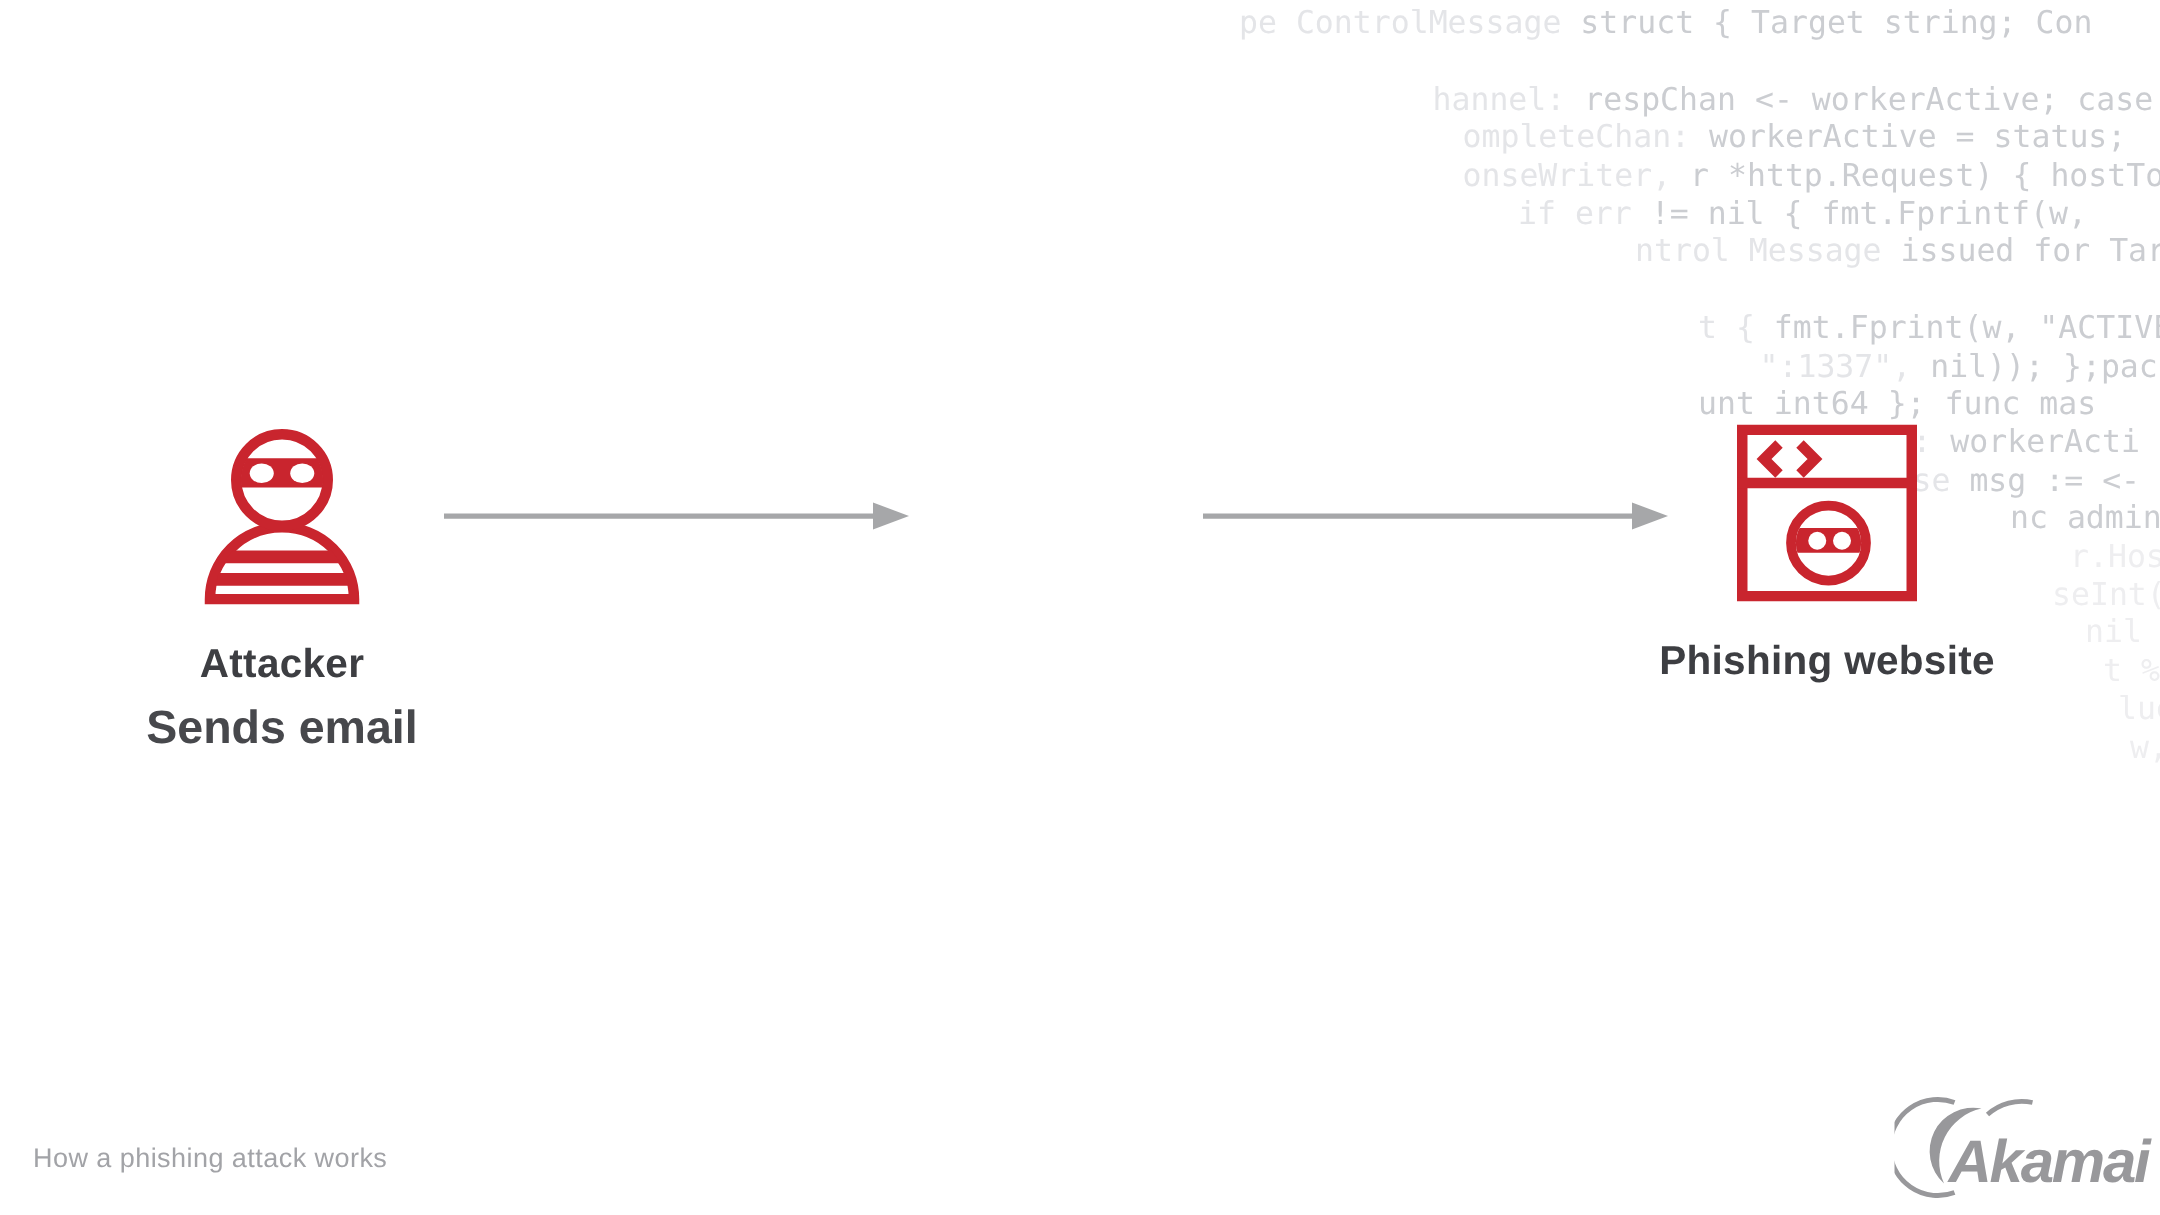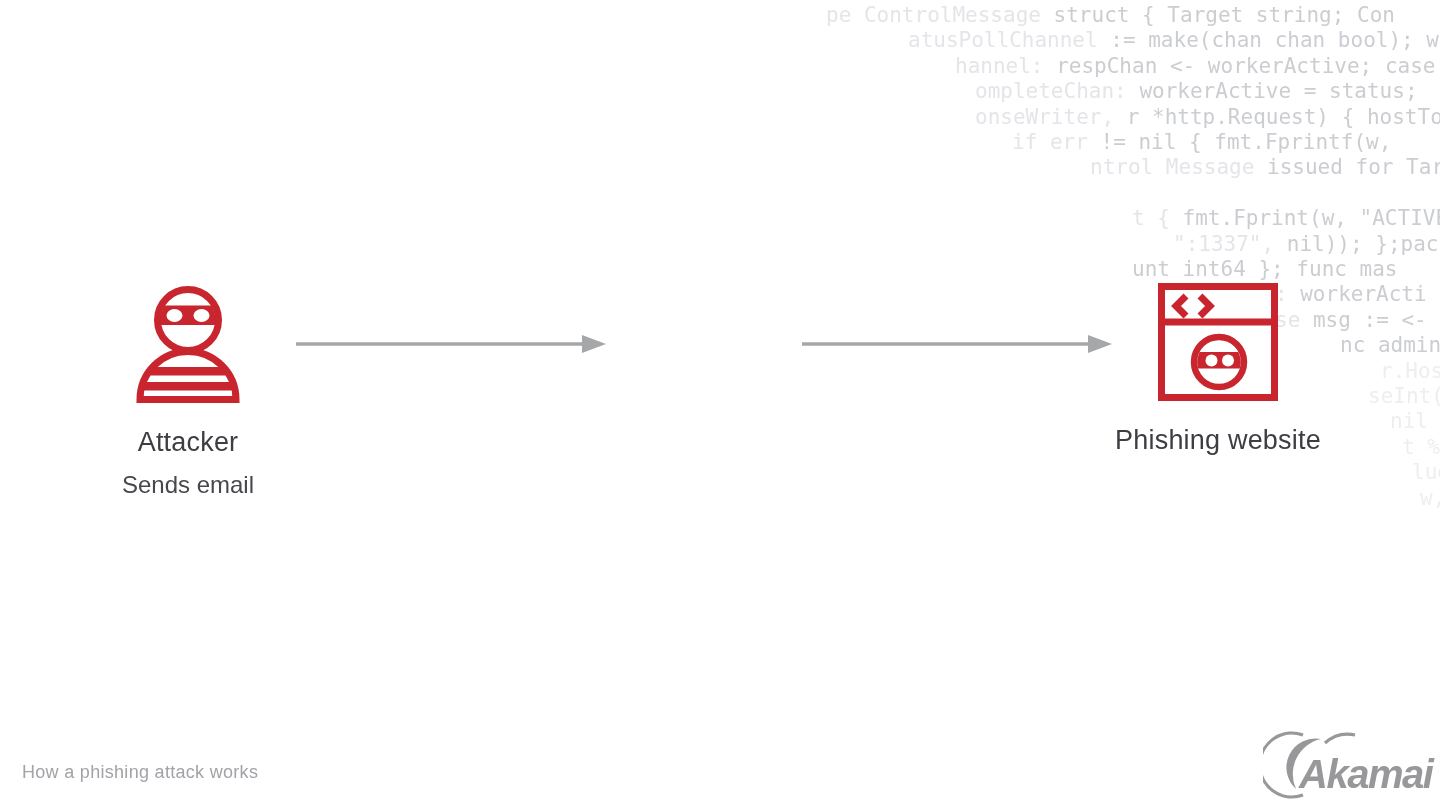--- a/index.html
+++ b/index.html
@@ -26,43 +26,42 @@
     position:absolute;font-family:"DejaVu Sans Mono","Liberation Mono",monospace;
     font-size:21px;line-height:22px;white-space:pre;
   }
   .cl-dim{color:var(--code_dim);}
   .cl-main{color:var(--code_text);}
   .code-line.faint .cl-main,.code-line.faint .cl-dim{color:var(--code_faint);}
   
   .step{position:absolute;display:flex;flex-direction:column;align-items:center;text-align:center;}
   .step-icon{display:block;}
   .step-title{
-    font-size:27px;font-weight:400;color:var(--title_text);letter-spacing:.2px;
+    font-size:27px;font-weight:700;color:var(--title_text);letter-spacing:.2px;
     margin-top:24px;line-height:30px;
   }
   .step-sub{
-    font-size:24px;font-weight:400;color:var(--subtitle_text);
+    font-size:31px;font-weight:700;color:var(--subtitle_text);
     margin-top:12px;line-height:31px;max-width:250px;
   }
   .arrow{position:absolute;}
   
   .caption{
     position:absolute;left:22px;top:762px;font-size:18px;color:var(--caption_text);
     letter-spacing:.3px;
   }
   .logo{position:absolute;left:1263px;top:729px;}
 </style>
 </head>
 <body>
 
 <div class="stage">
 
   <div class="code-layer">
     <div class="code-line" style="left:826px;top:4px"><span class="cl-dim">pe ControlMessage </span><span class="cl-main">struct { Target string; Con</span></div>
-    <div class="code-line" style="left:908px;top:29px"><span class="cl-dim">atusPollChannel </span><span class="cl-main">:= make(chan chan bool); w</span></div>
     <div class="code-line" style="left:955px;top:55px"><span class="cl-dim">hannel: </span><span class="cl-main">respChan &lt;- workerActive; case</span></div>
     <div class="code-line" style="left:975px;top:80px"><span class="cl-dim">ompleteChan: </span><span class="cl-main">workerActive = status;</span></div>
     <div class="code-line" style="left:975px;top:106px"><span class="cl-dim">onseWriter, </span><span class="cl-main">r *http.Request) { hostTok</span></div>
     <div class="code-line" style="left:1012px;top:131px"><span class="cl-dim">if err </span><span class="cl-main">!= nil { fmt.Fprintf(w,</span></div>
     <div class="code-line" style="left:1090px;top:156px"><span class="cl-dim">ntrol Message </span><span class="cl-main">issued for Tar</span></div>
     <div class="code-line" style="left:1132px;top:207px"><span class="cl-dim">t { </span><span class="cl-main">fmt.Fprint(w, "ACTIVE"</span></div>
     <div class="code-line" style="left:1173px;top:233px"><span class="cl-dim">":1337", </span><span class="cl-main">nil)); };pac</span></div>
     <div class="code-line" style="left:1132px;top:258px"><span class="cl-dim"></span><span class="cl-main">unt int64 }; func mas</span></div>
     <div class="code-line" style="left:1237px;top:283px"><span class="cl-dim">nel: </span><span class="cl-main">workerActi</span></div>
     <div class="code-line" style="left:1275px;top:309px"><span class="cl-dim">se </span><span class="cl-main">msg := &lt;-</span></div>

